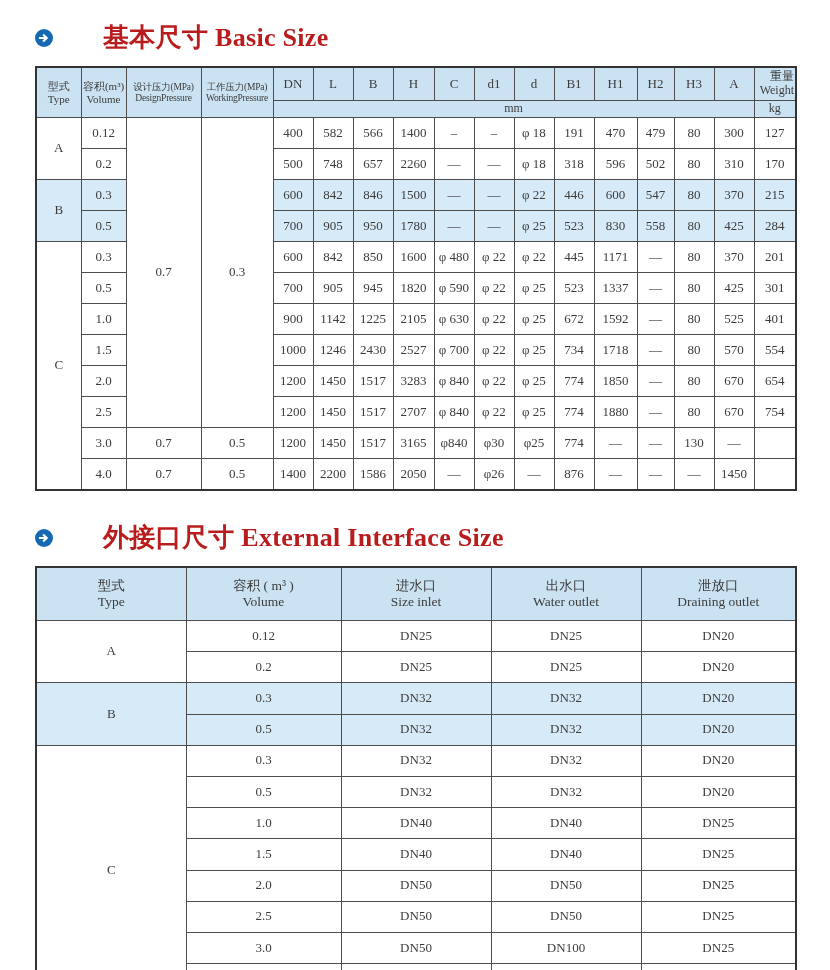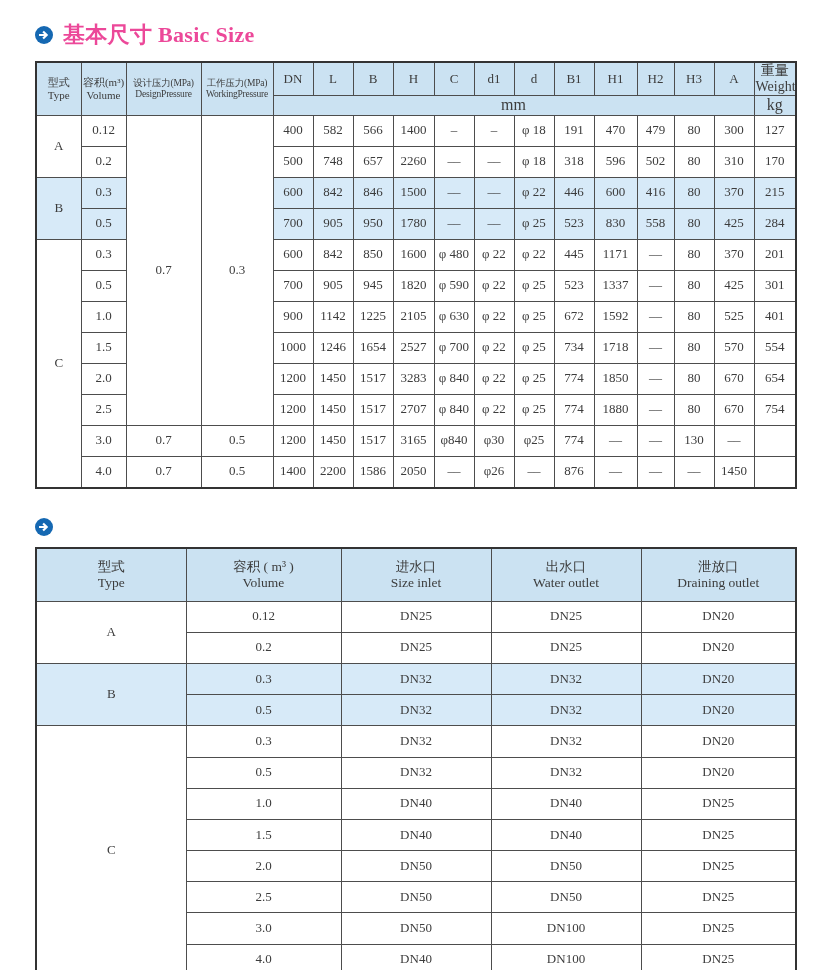--- a/index.html
+++ b/index.html
@@ -1,33 +1,33 @@
 <!DOCTYPE html>
 <html><head>
 <meta charset="utf-8">
 <style>
   html,body{margin:0;padding:0;background:#ffffff;}
   body{width:830px;height:970px;font-family:"Liberation Sans",sans-serif;color:#3c3c3c;overflow:hidden;}
   .page{padding:20px 35px 0 35px;}
   .section-title{display:flex;align-items:center;gap:10px;margin:0 0 11px 0;}
-  .section-title .ttl{font-family:"Liberation Serif",serif;font-weight:bold;font-size:22px;color:#ec4899;letter-spacing:.3px;}
+  .section-title .ttl{font-family:"Liberation Serif",serif;font-weight:bold;font-size:26px;color:#b91c1c;letter-spacing:.3px;margin-left:40px;}
   .title-icon{width:18px;height:18px;flex:0 0 18px;display:block;}
   table{border-collapse:collapse;table-layout:fixed;width:760px;border:2px solid #333;font-family:Liberation Serif, serif;}
   th,td{border:1px solid #4d4d4d;text-align:center;vertical-align:middle;padding:0 1px;
         font-weight:normal;font-size:13px;line-height:1.15;overflow:hidden;}
   thead th{background:#cbe2f2;}
   tr.hl td{background:#d7eaf8;}
   
   #t1 tbody td{height:30px;}
   #t1 .dimrow th{height:32px;}
-  #t1 .unitrow th{height:16px;font-size:16px;margin-left:14px;}
+  #t1 .unitrow th{height:16px;font-size:12px;margin-left:14px;}
   .h2l .l1,.h2l .l2{display:block;}
   .h-med .l1,.h-med .l2{font-size:11px;}
   .h-sm .l1,.h-sm .l2{font-size:9.5px;letter-spacing:-.2px;}
-  .h-wt .l1,.h-wt .l2{font-size:14px;}
+  .h-wt .l1,.h-wt .l2{font-size:12px;text-align:right;}
   
   #t2 thead th{height:52px;}
   #t2 tbody td{height:30.2px;}
   #t2 .l1,#t2 .l2{font-size:13.5px;display:block;}
   .gap{height:29px;}
 </style>
 </head>
 <body>
 
 <div class="page">
@@ -141,21 +141,21 @@
           <td>0.3</td>
           <td>600</td>
           <td>842</td>
           <td>846</td>
           <td>1500</td>
           <td>––</td>
           <td>––</td>
           <td>φ 22</td>
           <td>446</td>
           <td>600</td>
-          <td>416</td>
+          <td>547</td>
           <td>80</td>
           <td>370</td>
           <td>215</td>
         </tr>
         <tr class="hl">
           <td>0.5</td>
           <td>700</td>
           <td>905</td>
           <td>950</td>
           <td>1780</td>
@@ -215,21 +215,21 @@
           <td>1592</td>
           <td>––</td>
           <td>80</td>
           <td>525</td>
           <td>401</td>
         </tr>
         <tr>
           <td>1.5</td>
           <td>1000</td>
           <td>1246</td>
-          <td>1654</td>
+          <td>2430</td>
           <td>2527</td>
           <td>φ 700</td>
           <td>φ 22</td>
           <td>φ 25</td>
           <td>734</td>
           <td>1718</td>
           <td>––</td>
           <td>80</td>
           <td>570</td>
           <td>554</td>
@@ -305,20 +305,21 @@
       </tbody>
   </table>
 
   <div class="gap"></div>
 
   <div class="section-title">
     <svg class="title-icon" viewBox="0 0 20 20">
       <circle cx="10" cy="10" r="10" fill="#1568b2"></circle>
       <path d="M4.5 10h8M9 6l4 4-4 4" stroke="#ffffff" stroke-width="2.4" fill="none"></path>
     </svg>
+    <span class="ttl"><span>外接口尺寸</span> <span>External Interface Size</span></span>
   </div>
 
   <table id="t2">
     <colgroup>
       <col style="width:150px">
         <col style="width:155px">
         <col style="width:150px">
         <col style="width:150px">
         <col style="width:155px">
     </colgroup>

